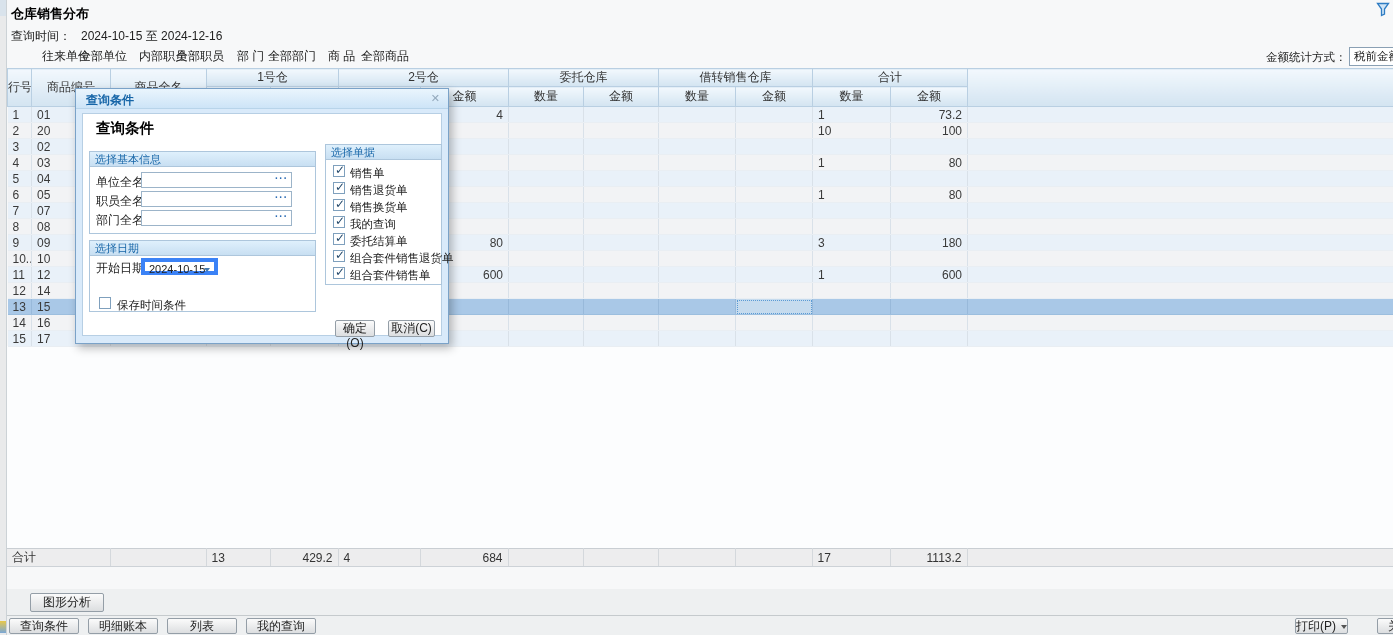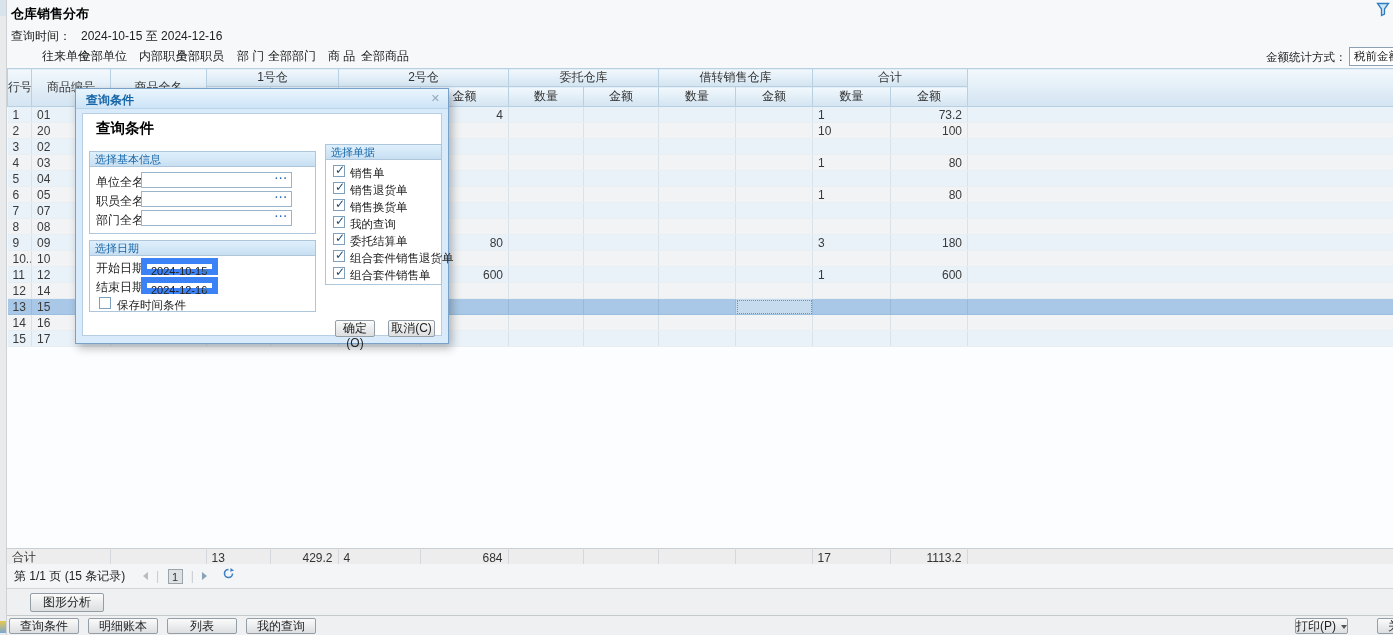--- a/index.html
+++ b/index.html
@@ -93,21 +93,21 @@
   .g-basic { left:13px; top:62px; width:227px; height:83px; }
   .g-date  { left:13px; top:151px; width:227px; height:72px; }
   .g-docs  { left:249px; top:55px; width:117px; height:141px; }
   .field-row { position:absolute; left:0; width:100%; height:17px; }
   .flabel { position:absolute; left:6px; top:2px; font-size:12px; color:#222; }
   .finput { position:absolute; left:51px; top:0; width:151px; height:16px;
     background:#fff; border:1px solid #9cb4c9; }
   .ellipsis { position:absolute; right:3px; top:0; color:#2d6db5; font-weight:bold;
     font-size:10px; letter-spacing:1px; cursor:pointer; }
   .combo { position:absolute; left:51px; top:0; width:77px; height:17px;
-    background:#fff; border:6px solid #3b82f6; font-size:11px; line-height:15px; padding-left:4px; cursor:pointer; }
+    background:#fff; border:4px solid #3b82f6; font-size:11px; line-height:15px; padding-left:4px; cursor:pointer; }
   .dd-arrow { position:absolute; right:4px; top:6px; width:0; height:0;
     border-left:3.5px solid transparent; border-right:3.5px solid transparent; border-top:4px solid #4078b0; }
   .cb { position:absolute; width:12px; height:12px; background:#fff; border:1px solid #7fa0bd; cursor:pointer; }
   .cb .mark { position:absolute; left:1px; top:-3px; color:#24496b; font-size:12px; font-weight:bold; }
   .cb-label { position:absolute; font-size:11.5px; color:#222; white-space:nowrap;font-family:Liberation Mono, monospace; }
   .doc-item { position:absolute; left:0; width:100%; height:15px; }
   .dlg-btn { position:absolute; height:17px; line-height:15px; font-size:12px; }
 </style>
 </head>
 <body>
@@ -468,34 +468,20 @@
             <td class="qty"></td>
             <td class="amt"></td>
             <td class="qty">17</td>
             <td class="amt">1113.2</td>
             <td></td>
           </tr>
         </tbody>
     </table>
   </div>
 
-  <div class="pagination">
-    <span>第 1/1 页 (15 条记录)</span>
-    <span class="pg-prev"></span>
-    <span class="sep">|</span>
-    <span class="pg-current">1</span>
-    <span class="sep">|</span>
-    <span class="pg-next"></span>
-    <span class="pg-refresh">
-      <svg width="11" height="12" viewBox="0 0 11 12">
-        <path d="M5.5 1.5 A4 4 0 1 0 9.5 5.5" stroke="#3b7fc4" fill="none" stroke-width="1.6"></path>
-        <path d="M7.6 0 L11 2.4 L7.2 3.8 Z" fill="#3b7fc4"></path>
-      </svg>
-    </span>
-  </div>
 
   <div class="graph-row">
     <button class="btn graph-btn">图形分析</button>
   </div>
 
   <div class="bottom-bar">
     <div class="bottom-left" id="bottom-left-buttons"><button class="btn">查询条件</button><button class="btn">明细账本</button><button class="btn">列表</button><button class="btn">我的查询</button></div>
     <button class="btn print-btn"><span>打印(P)</span><span class="print-arrow"></span></button>
     <button class="btn close-btn">关</button>
   </div>
@@ -531,26 +517,20 @@
     </div>
 
     <div class="group g-date">
       <div class="group-hdr">选择日期</div>
       <div class="field-row" style="top:17px">
         <span class="flabel">开始日期</span>
         <div class="combo">
           <span>2024-10-15</span><i class="dd-arrow"></i>
         </div>
       </div>
-      <div class="field-row" style="top:36px">
-        <span class="flabel">结束日期</span>
-        <div class="combo">
-          <span>2024-12-16</span><i class="dd-arrow"></i>
-        </div>
-      </div>
       <div class="field-row" style="top:55px">
         <span class="cb" style="left:9px;top:1px"></span>
         <span class="cb-label" style="left:27px;top:2px">保存时间条件</span>
       </div>
     </div>
 
     <div class="group g-docs">
       <div class="group-hdr">选择单据</div>
       <div id="doc-items">
           <div class="doc-item" style="top: 20px;">

